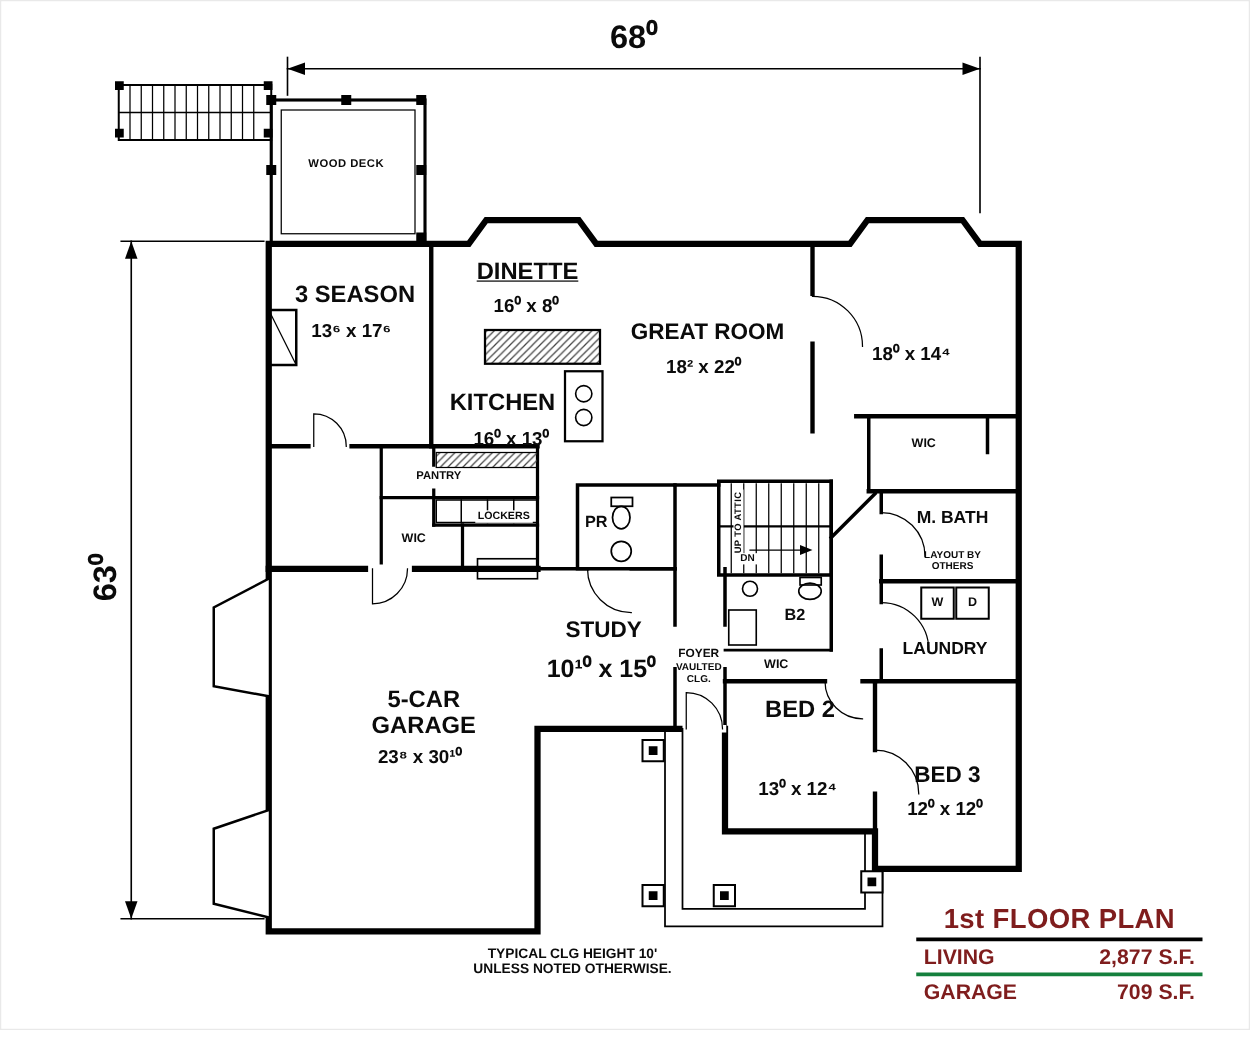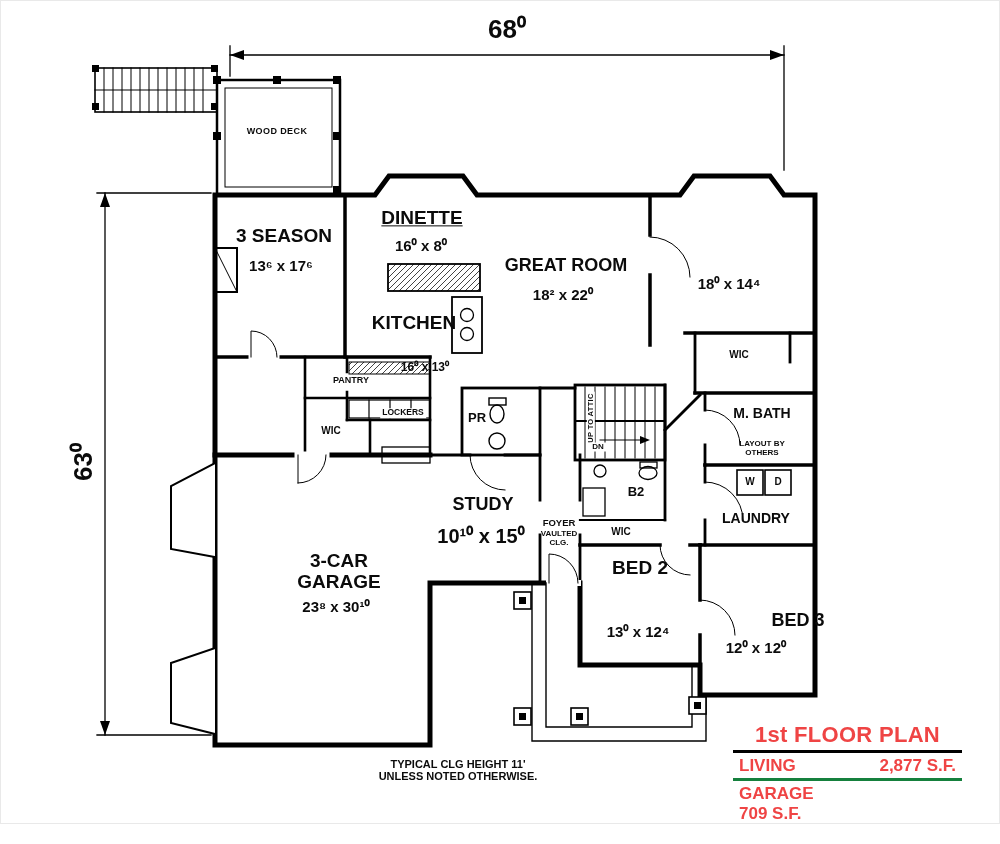--- a/index.html
+++ b/index.html
@@ -16,22 +16,22 @@
 
   .l-deck        { left:277px; top:131px; font-size:9px;  letter-spacing:.4px; }
   .l-3season-n   { left:284px; top:236px; font-size:19px; }
   .l-3season-s   { left:281px; top:266px; font-size:15px; }
   .l-dinette-n   { left:422px; top:218px; font-size:19px;text-decoration:underline; }
   .l-dinette-s   { left:421px; top:246px; font-size:15px; }
   .l-great-n     { left:566px; top:265px; font-size:18px; }
   .l-great-s     { left:563px; top:295px; font-size:15px; }
   .l-master-n    { left:737px; top:241px; font-size:18px; white-space:normal; width:125px; }
   .l-master-s    { left:729px; top:284px; font-size:15px; }
-  .l-kitchen-n   { left:414px; top:323px; font-size:19px; }
-  .l-kitchen-s   { left:425px; top:352px; font-size:12px;margin-top:16px; }
+  .l-kitchen-n   { left:402px; top:323px; font-size:19px; }
+  .l-kitchen-s   { left:409px; top:352px; font-size:15px; }
   .l-pantry      { left:351px; top:380px; font-size:9px; }
   .l-lockers     { left:403px; top:413px; font-size:8.5px; }
   .l-wic-mud     { left:331px; top:431px; font-size:10px; }
   .l-pr          { left:477px; top:418px; font-size:13px; }
   .l-attic       { left:591px; top:418px; font-size:7.5px; transform:translate(-50%,-50%) rotate(-90deg); letter-spacing:.3px; }
   .l-dn          { left:598px; top:447px; font-size:8px; }
   .l-wic-master  { left:739px; top:355px; font-size:10px; }
   .l-mbath       { left:762px; top:432px; font-size:14px; }
   .l-mbath .note { font-size:8px; white-space:normal; width:62px; margin:18px auto 0; font-weight:bold; }
   .l-b2          { left:636px; top:492px; font-size:13px; }
@@ -40,32 +40,32 @@
   .l-study-s     { left:481px; top:536px; font-size:20px; }
   .l-foyer       { left:559px; top:533px; font-size:9.5px; }
   .l-foyer .note { font-size:8px; white-space:normal; width:48px; margin:1px auto 0; }
   .l-laundry     { left:756px; top:519px; font-size:14px; }
   .l-washer      { left:750px; top:482px; font-size:10px; }
   .l-dryer       { left:778px; top:482px; font-size:10px; }
   .l-garage-n    { left:339px; top:571px; font-size:19px; white-space:normal; width:110px; }
   .l-garage-s    { left:336px; top:607px; font-size:15px; }
   .l-bed2-n      { left:640px; top:568px; font-size:19px; }
   .l-bed2-s      { left:638px; top:632px; font-size:15px; }
-  .l-bed3-n      { left:758px; top:620px; font-size:18px;margin-left:40px; }
+  .l-bed3-n      { left:758px; top:620px; font-size:18px; }
   .l-bed3-s      { left:756px; top:648px; font-size:15px; }
   .l-notes       { left:458px; top:770px; font-size:11px; }
   .l-dimw        { left:507px; top:30px;  font-size:26px; }
   .l-dimh        { left:84px;  top:462px; font-size:26px; transform:translate(-50%,-50%) rotate(-90deg); }
 
-  .title-block { position:absolute; left:733px; top:722px; width:229px; color:#ef4444; }
+  .title-block { position:absolute; left:733px; top:722px; width:229px; color:#7f1d1d; }
   .tb-title { font-size:22px; font-weight:bold; text-align:center; letter-spacing:.3px;
               border-bottom:3px solid #000; padding-bottom:2px; }
   .tb-row { display:flex; justify-content:space-between; font-size:17px; font-weight:bold;
             padding:3px 6px 2px 6px; border-bottom:3px solid #15803d; }
-  .tb-row.last { border-bottom:none;flex-direction:column; }
+  .tb-row.last { border-bottom:none; }
 </style>
 </head>
 <body>
 
 <div class="plan">
 
   <svg width="1000" height="844" viewBox="0 0 1000 844">
     <defs>
       <pattern id="hatch" width="6" height="6" patternUnits="userSpaceOnUse">
         <path d="M0,6 L6,0 M-1,1 L1,-1 M5,7 L7,5" stroke="#444" stroke-width="1"></path>
@@ -313,31 +313,31 @@
 
   <div class="lbl l-foyer">
     <span>FOYER</span>
     <span class="note">VAULTED CLG.</span>
   </div>
 
   <div class="lbl l-laundry">LAUNDRY</div>
   <div class="lbl l-washer">W</div>
   <div class="lbl l-dryer">D</div>
 
-  <div class="lbl l-garage-n">3-CAR GARAGE</div>
+  <div class="lbl l-garage-n">5-CAR GARAGE</div>
   <div class="lbl l-garage-s">23⁸ x 30¹⁰</div>
 
   <div class="lbl l-bed2-n">BED 2</div>
   <div class="lbl l-bed2-s">13⁰ x 12⁴</div>
 
   <div class="lbl l-bed3-n">BED 3</div>
   <div class="lbl l-bed3-s">12⁰ x 12⁰</div>
 
   <div class="lbl l-notes">
-    <span>TYPICAL CLG HEIGHT 11'</span>
+    <span>TYPICAL CLG HEIGHT 10'</span>
     <span>UNLESS NOTED OTHERWISE.</span>
   </div>
 
   <div class="title-block">
     <div class="tb-title">1st FLOOR PLAN</div>
     <div class="tb-row">
       <span>LIVING</span>
       <span>2,877 S.F.</span>
     </div>
     <div class="tb-row last">

